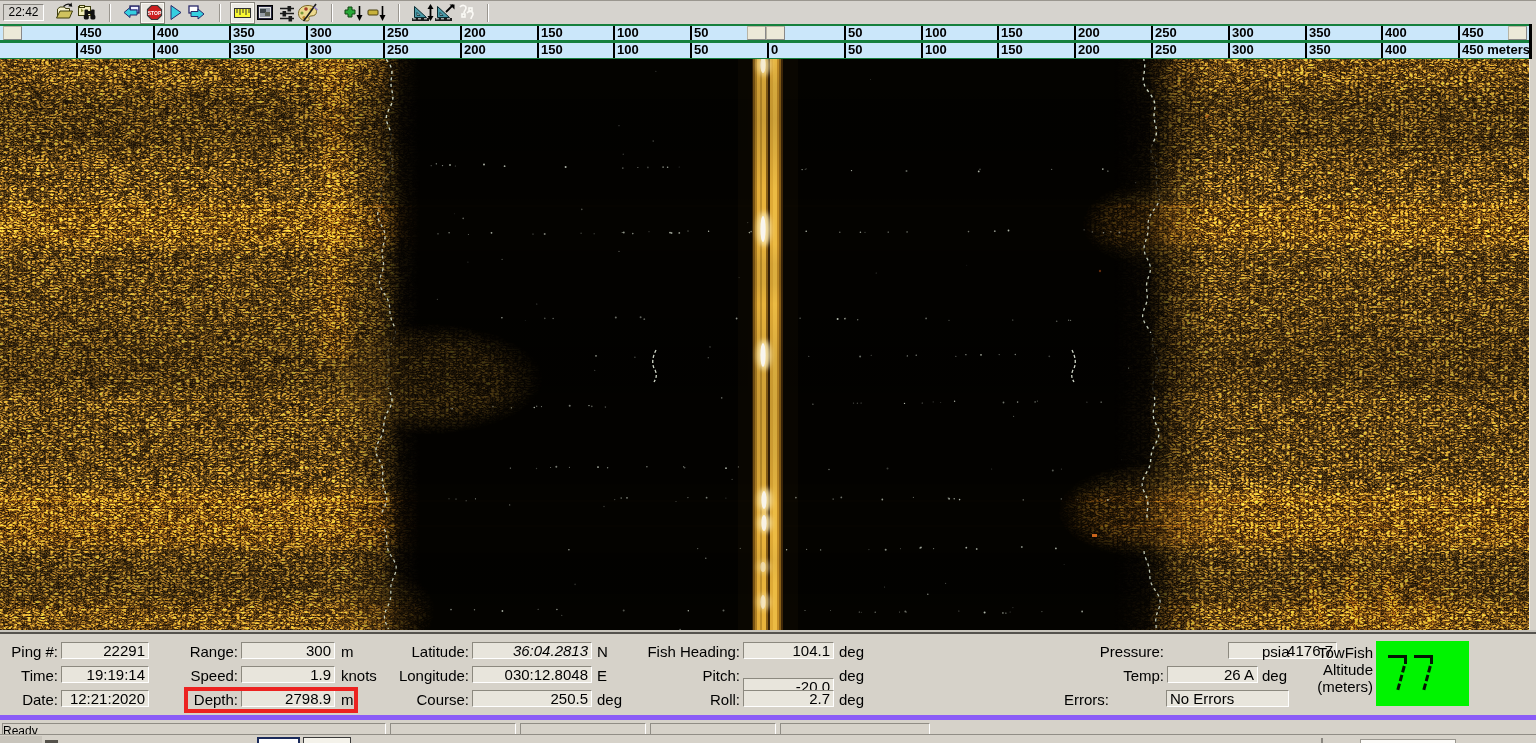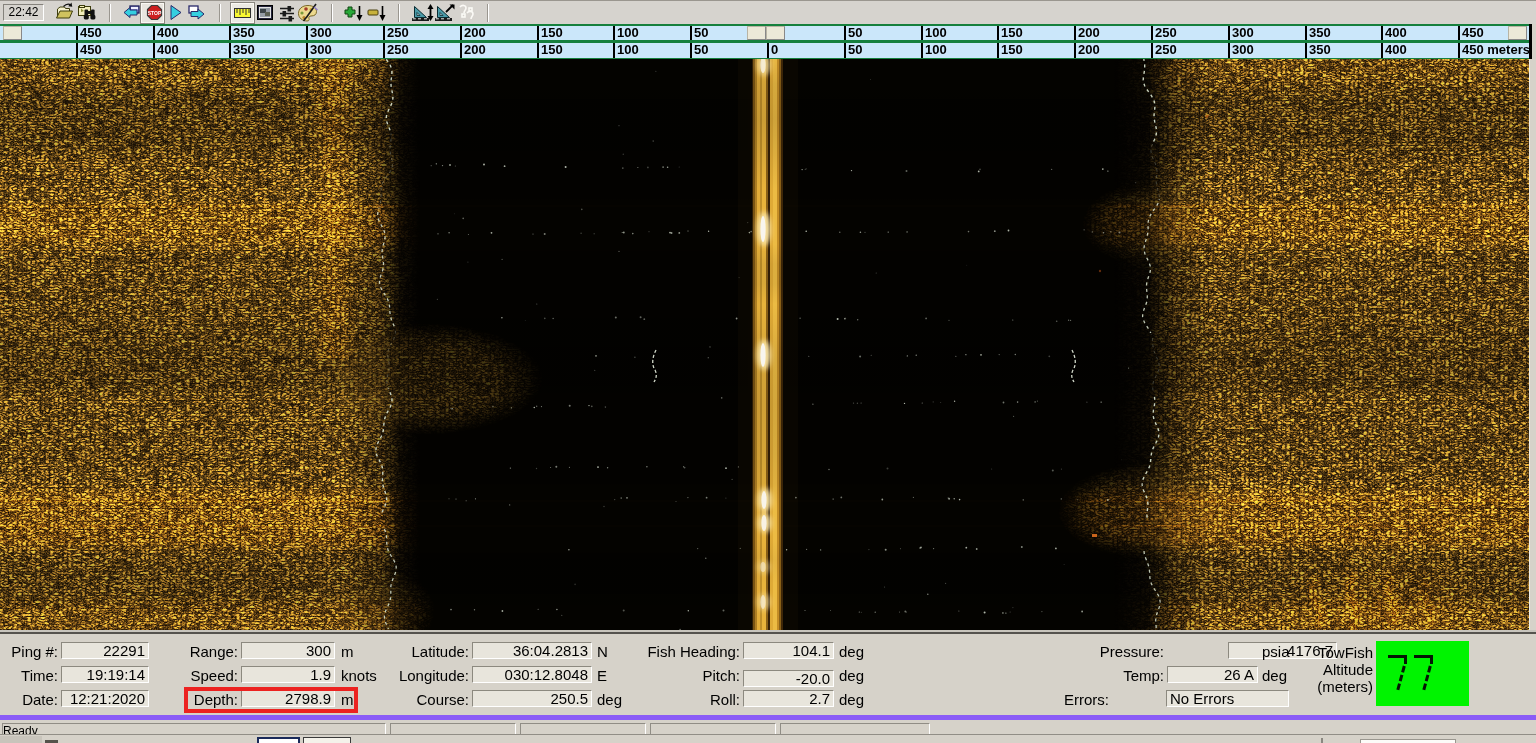--- a/index.html
+++ b/index.html
@@ -756,33 +756,33 @@
       <div class="lbl" style="left:88px;top:9px;width:150px;">Range:</div>
       <div class="fld" style="left:241px;top:8px;width:94px;">300</div>
       <div class="unit" style="left:341px;top:9px;">m</div>
       <div class="lbl" style="left:88px;top:33px;width:150px;">Speed:</div>
       <div class="fld" style="left:241px;top:32px;width:94px;">1.9</div>
       <div class="unit" style="left:341px;top:33px;">knots</div>
       <div class="lbl" style="left:88px;top:57px;width:150px;">Depth:</div>
       <div class="fld" style="left:241px;top:56px;width:94px;">2798.9</div>
       <div class="unit" style="left:341px;top:57px;">m</div>
       <div class="lbl" style="left:319px;top:9px;width:150px;">Latitude:</div>
-      <div class="fld" style="left:472px;top:8px;width:120px;">36:04.2813</div>
+      <div class="fld" style="left:472px;top:8px;width:120px;font-style:italic;">36:04.2813</div>
       <div class="unit" style="left:597px;top:9px;">N</div>
       <div class="lbl" style="left:319px;top:33px;width:150px;">Longitude:</div>
       <div class="fld" style="left:472px;top:32px;width:120px;">030:12.8048</div>
       <div class="unit" style="left:597px;top:33px;">E</div>
       <div class="lbl" style="left:319px;top:57px;width:150px;">Course:</div>
       <div class="fld" style="left:472px;top:56px;width:120px;">250.5</div>
       <div class="unit" style="left:597px;top:57px;">deg</div>
       <div class="lbl" style="left:590px;top:9px;width:150px;">Fish Heading:</div>
       <div class="fld" style="left:743px;top:8px;width:91px;">104.1</div>
       <div class="unit" style="left:839px;top:9px;">deg</div>
       <div class="lbl" style="left:590px;top:33px;width:150px;">Pitch:</div>
-      <div class="fld" style="left:743px;top:36px;width:91px;">-20.0</div>
+      <div class="fld" style="left:743px;top:44px;width:91px;">-20.0</div>
       <div class="unit" style="left:839px;top:33px;">deg</div>
       <div class="lbl" style="left:590px;top:57px;width:150px;">Roll:</div>
       <div class="fld" style="left:743px;top:56px;width:91px;">2.7</div>
       <div class="unit" style="left:839px;top:57px;">deg</div>
       <div class="lbl" style="left:1014px;top:9px;width:150px;">Pressure:</div>
       <div class="fld" style="left:1228px;top:8px;width:109px;">4176.7</div>
       <div class="unit" style="left:1262px;top:9px;">psia</div>
       <div class="lbl" style="left:1014px;top:33px;width:150px;">Temp:</div>
       <div class="fld" style="left:1167px;top:32px;width:91px;">26 A</div>
       <div class="unit" style="left:1262px;top:33px;">deg</div>

